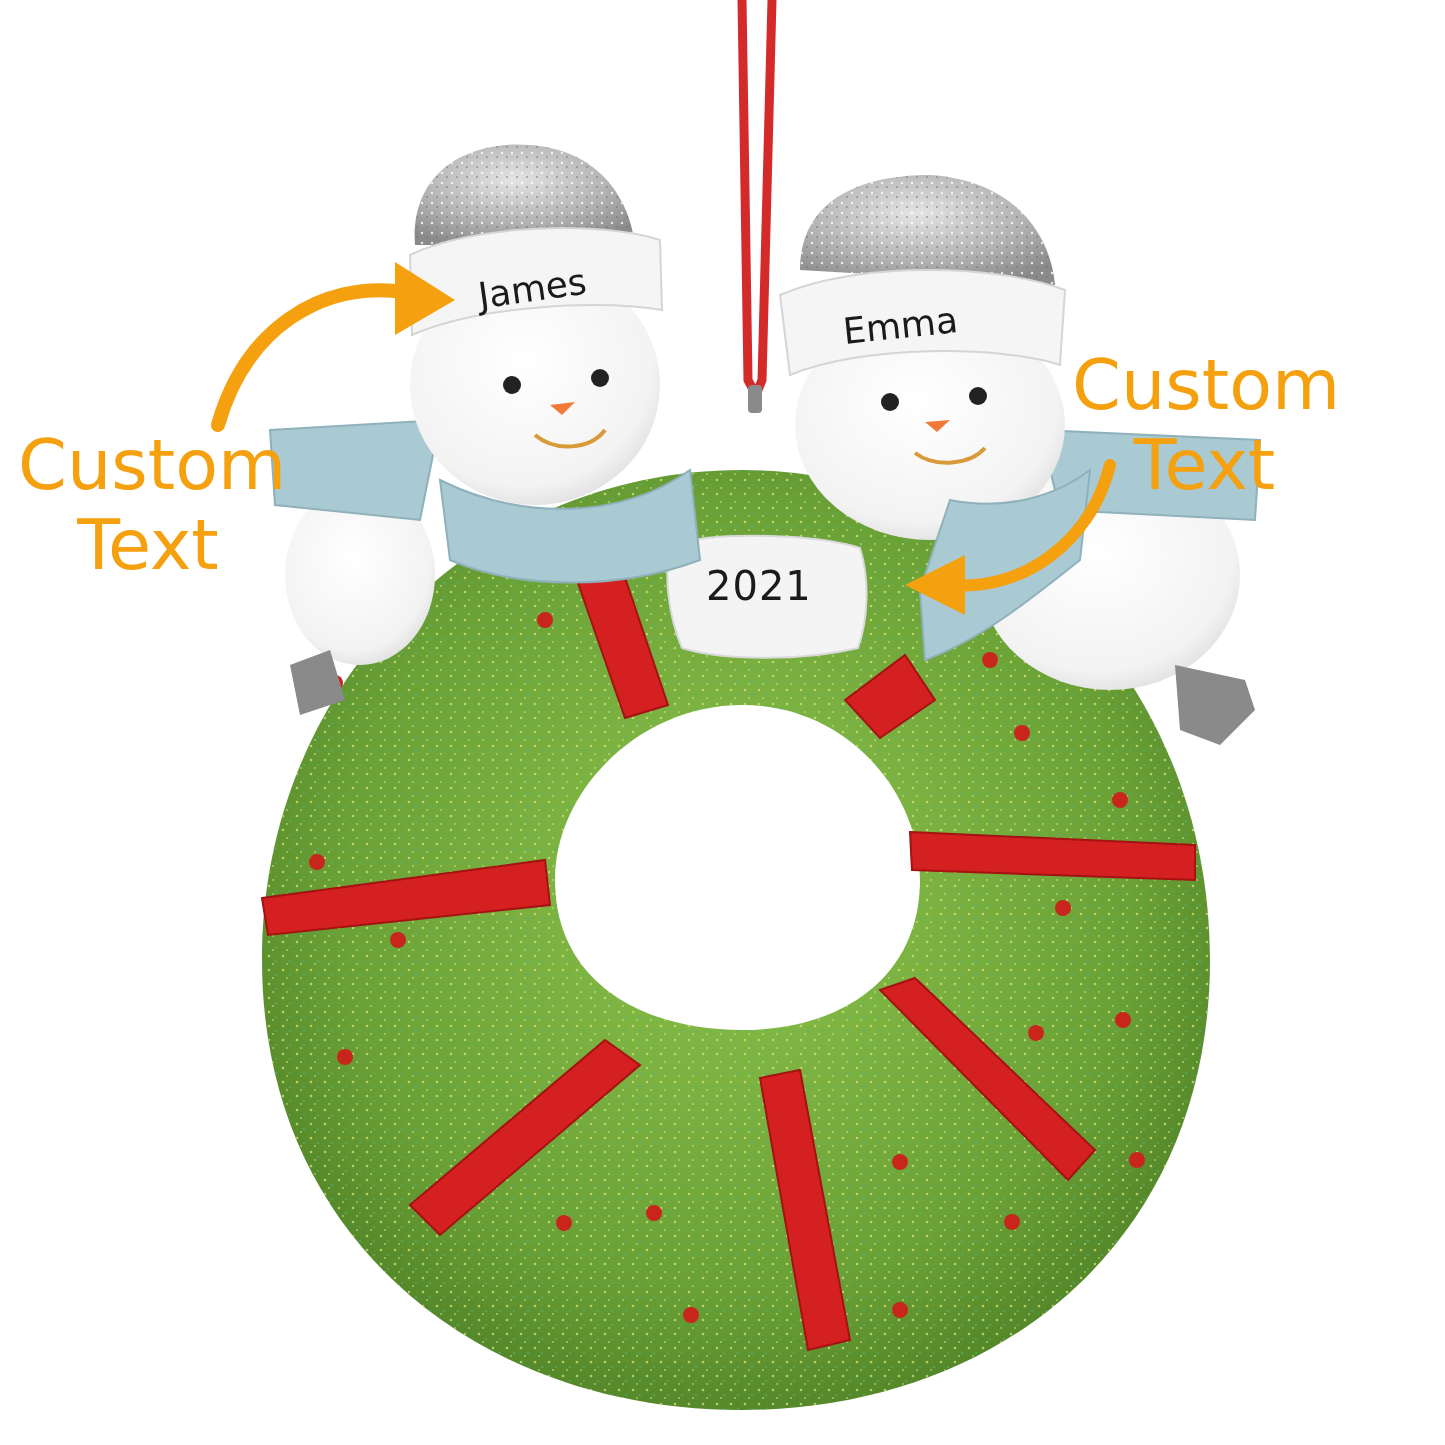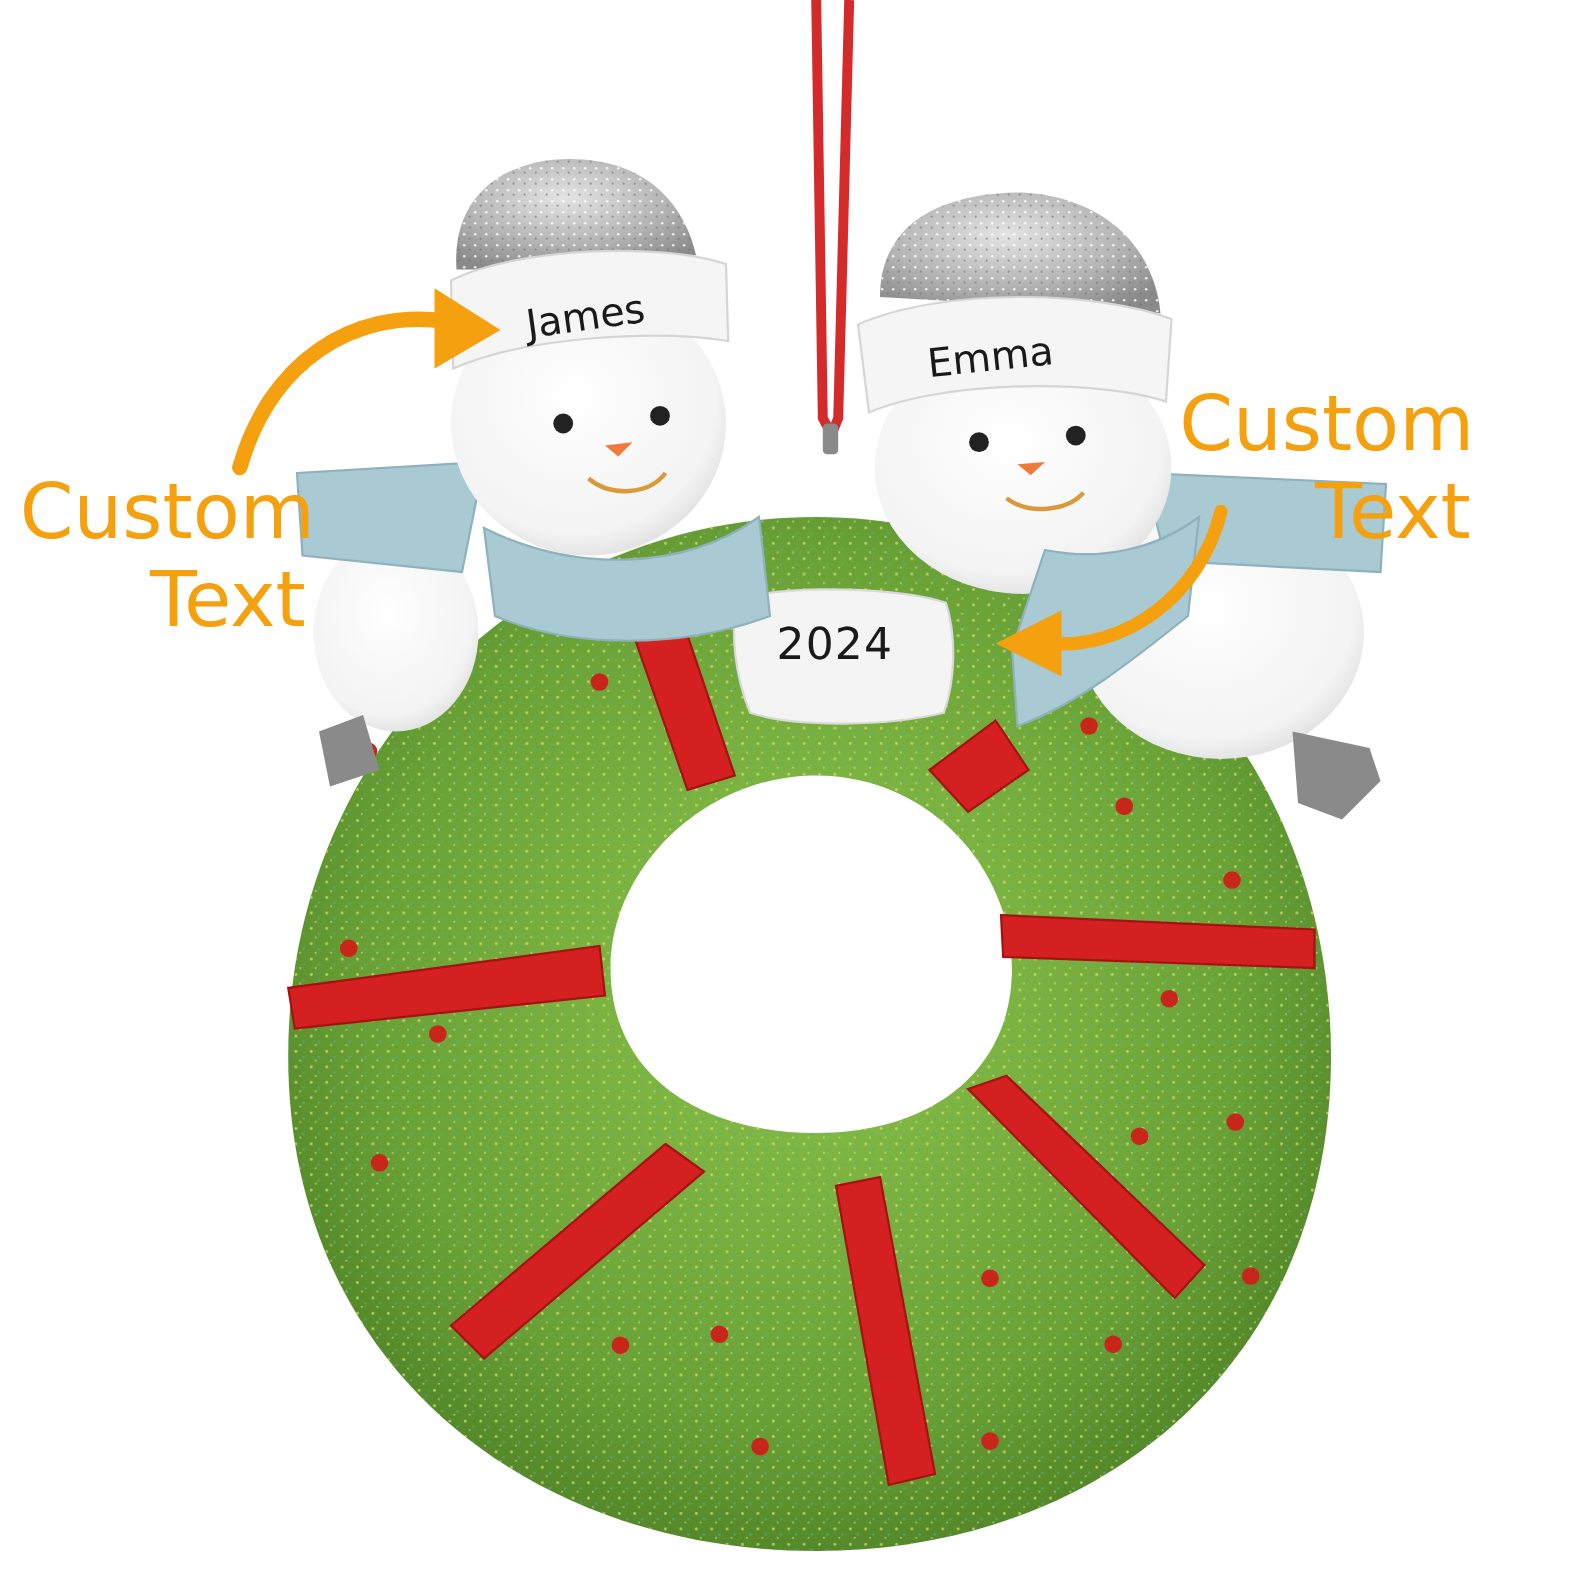--- a/index.html
+++ b/index.html
@@ -1,19 +1,19 @@
 <!DOCTYPE html>
 <html><head>
 <meta charset="utf-8">
 <style>
   html, body { margin: 0; padding: 0; background: #ffffff; }
   body { width: 1445px; height: 1445px; position: relative; overflow: hidden; font-family: "DejaVu Sans", sans-serif; }
   .stage { position: absolute; left: 0; top: 0; width: 1445px; height: 1445px; }
   svg { position: absolute; left: 0; top: 0; }
-  .label { position: absolute; color: #f5a00e; font-family: "DejaVu Sans", sans-serif; font-size: 70px; line-height: 80px; text-align: right; letter-spacing: 0px; }
+  .label { position: absolute; color: #f5a00e; font-family: "DejaVu Sans", sans-serif; font-size: 70px; line-height: 80px; text-align: center; letter-spacing: 0px; }
   .label-left { left: 18px; top: 425px; width: 260px; }
   .label-right { left: 1072px; top: 345px; width: 265px; }
   .hat-text { position: absolute; font-family: "DejaVu Sans", sans-serif; font-size: 36px; color: #1a1a1a; }
   .name-james { left: 478px; top: 268px; transform: rotate(-8deg); }
   .name-emma { left: 843px; top: 305px; transform: rotate(-6deg); }
   .year { position: absolute; left: 706px; top: 563px; font-family: "DejaVu Sans", sans-serif; font-size: 40px; color: #1a1a1a; letter-spacing: 1px; }
 </style>
 </head>
 <body>
 
@@ -126,21 +126,21 @@
       <polygon points="395,262 455,300 395,335" fill="#f5a00e"></polygon>
     </g>
     <g>
       <path d="M1110 465 C1090 545 1020 590 955 585" fill="none" stroke="#f5a00e" stroke-width="12" stroke-linecap="round"></path>
       <polygon points="965,555 905,585 965,615" fill="#f5a00e"></polygon>
     </g>
   </svg>
 
   <div class="hat-text name-james">James</div>
   <div class="hat-text name-emma">Emma</div>
-  <div class="year">2024</div>
+  <div class="year">2021</div>
 
   <div class="label label-left">
     <div>Custom</div>
     <div>Text</div>
   </div>
   <div class="label label-right">
     <div>Custom</div>
     <div>Text</div>
   </div>
 </div>

